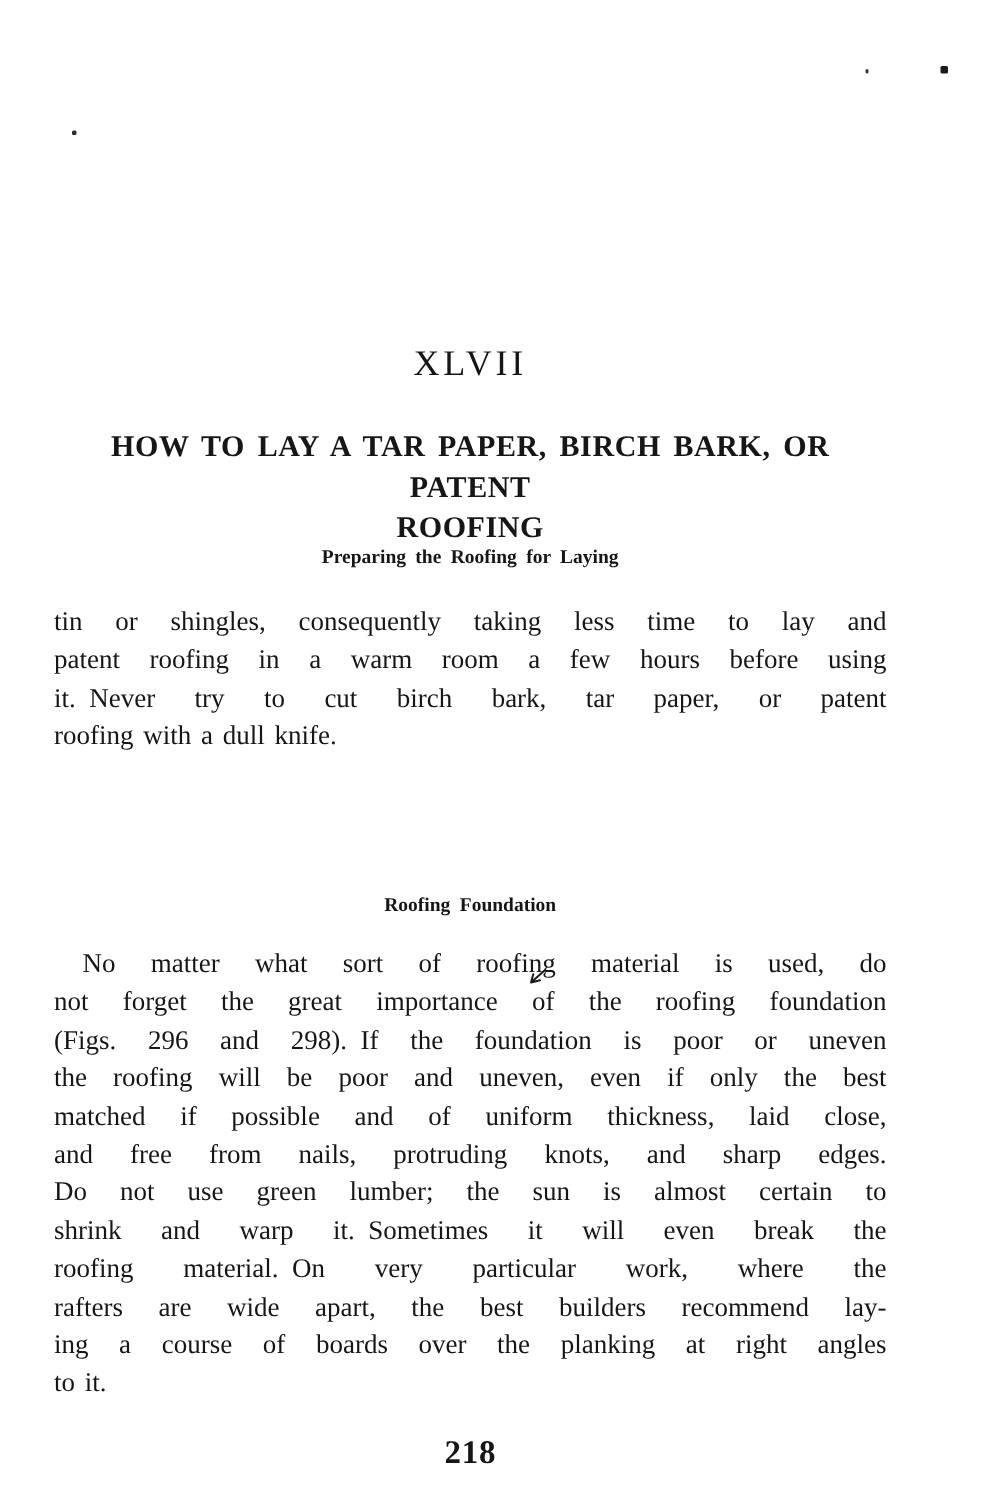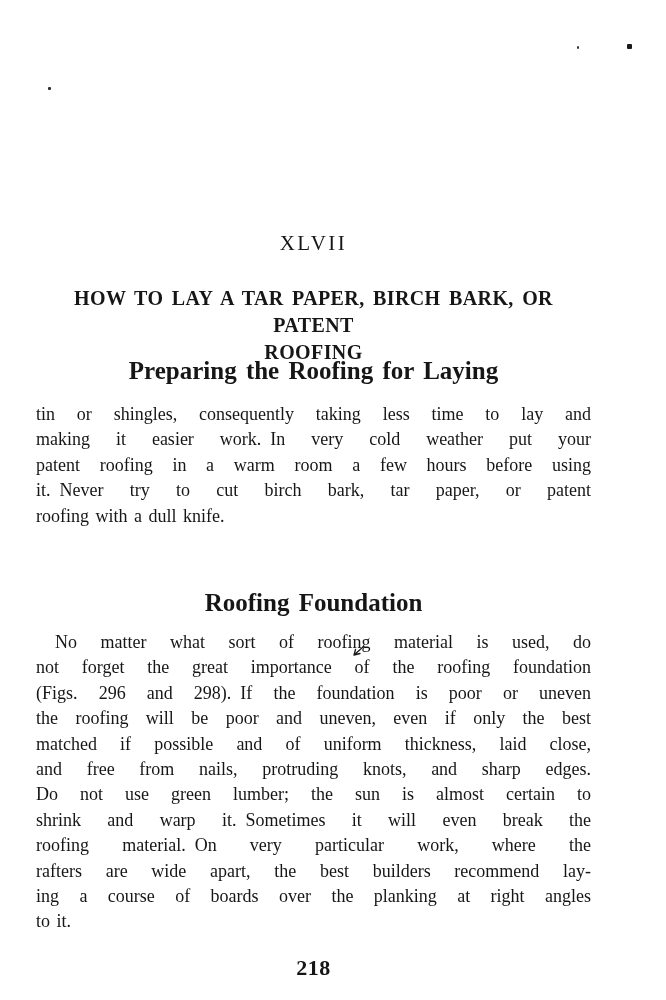--- a/index.html
+++ b/index.html
@@ -17,37 +17,37 @@
     overflow: hidden;
   }
   .col {
     position: absolute;
     left: 36px;
     width: 555px;
   }
   .chapter-number {
     top: 230px;
     text-align: center;
-    font-size: 21px;
+    font-size: 24px;
     line-height: 26px;
     letter-spacing: 2.5px;
     font-weight: 400;
   }
   .chapter-title {
     top: 285px;
     font-weight: 700;
     font-size: 20px;
     line-height: 27px;
     letter-spacing: 0.4px;
     word-spacing: 3px;
   }
   .chapter-title .tline { text-align: center; }
   .section-heading {
     font-weight: 700;
-    font-size: 25px;
+    font-size: 13px;
     line-height: 26px;
     text-align: center;
     word-spacing: 3px;
   }
   .heading-1 { top: 358px; }
   .heading-2 { top: 590px; }
   .para {
     font-size: 18px;
     line-height: 25.4px;
     word-spacing: 2px;
@@ -104,21 +104,20 @@
 
   <div class="col chapter-title">
       <div class="tline first">HOW TO LAY A TAR PAPER, BIRCH BARK, OR PATENT</div>
       <div class="tline last">ROOFING</div>
     </div>
 
   <div class="col section-heading heading-1">Preparing the Roofing for Laying</div>
 
   <div class="col para para-1">
       <div class="tline">tin or shingles, consequently taking less time to lay and</div>
-      <div class="tline">making it easier work. In very cold weather put your</div>
       <div class="tline">patent roofing in a warm room a few hours before using</div>
       <div class="tline">it. Never try to cut birch bark, tar paper, or patent</div>
       <div class="tline last">roofing with a dull knife.</div>
     </div>
 
   <div class="col section-heading heading-2">Roofing Foundation</div>
 
   <div class="col para para-2">
       <div class="tline first">No matter what sort of roofing material is used, do</div>
       <div class="tline">not forget the great importance of the roofing foundation</div>

